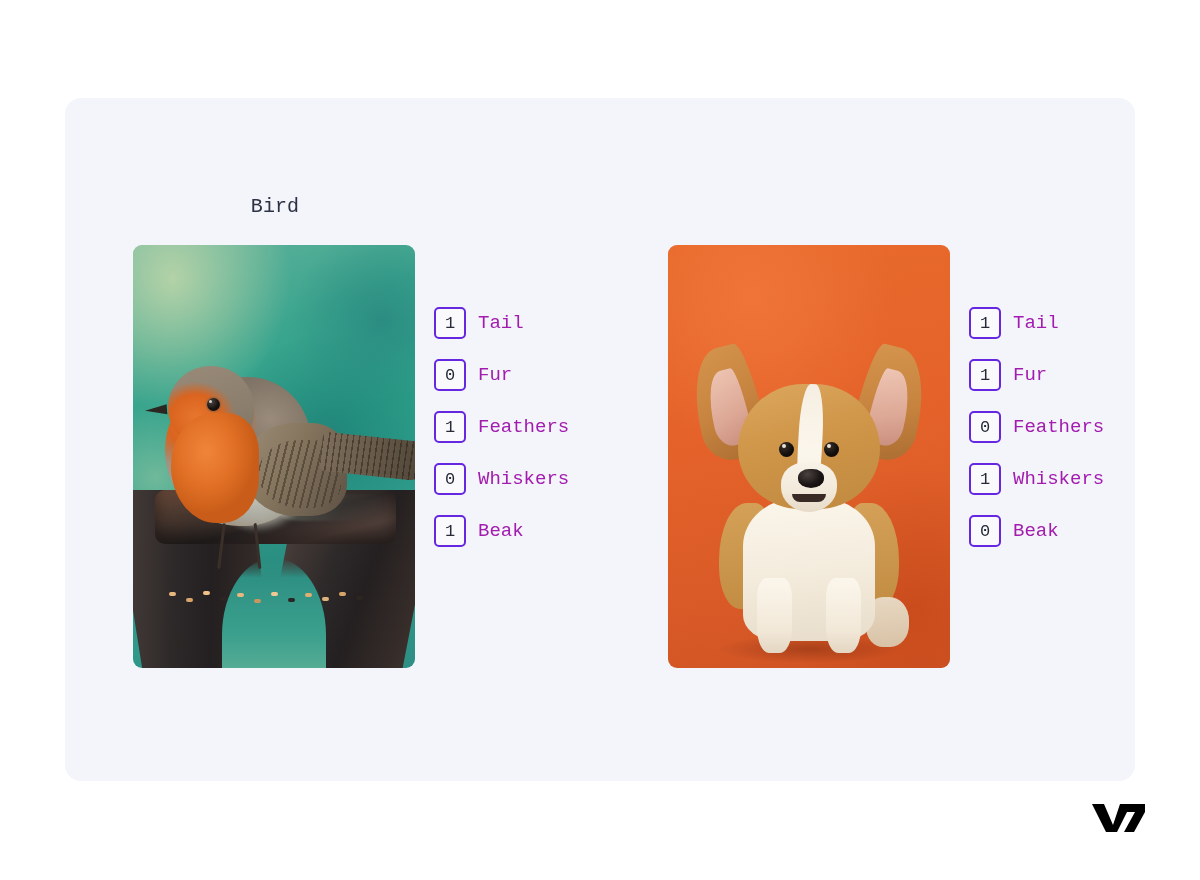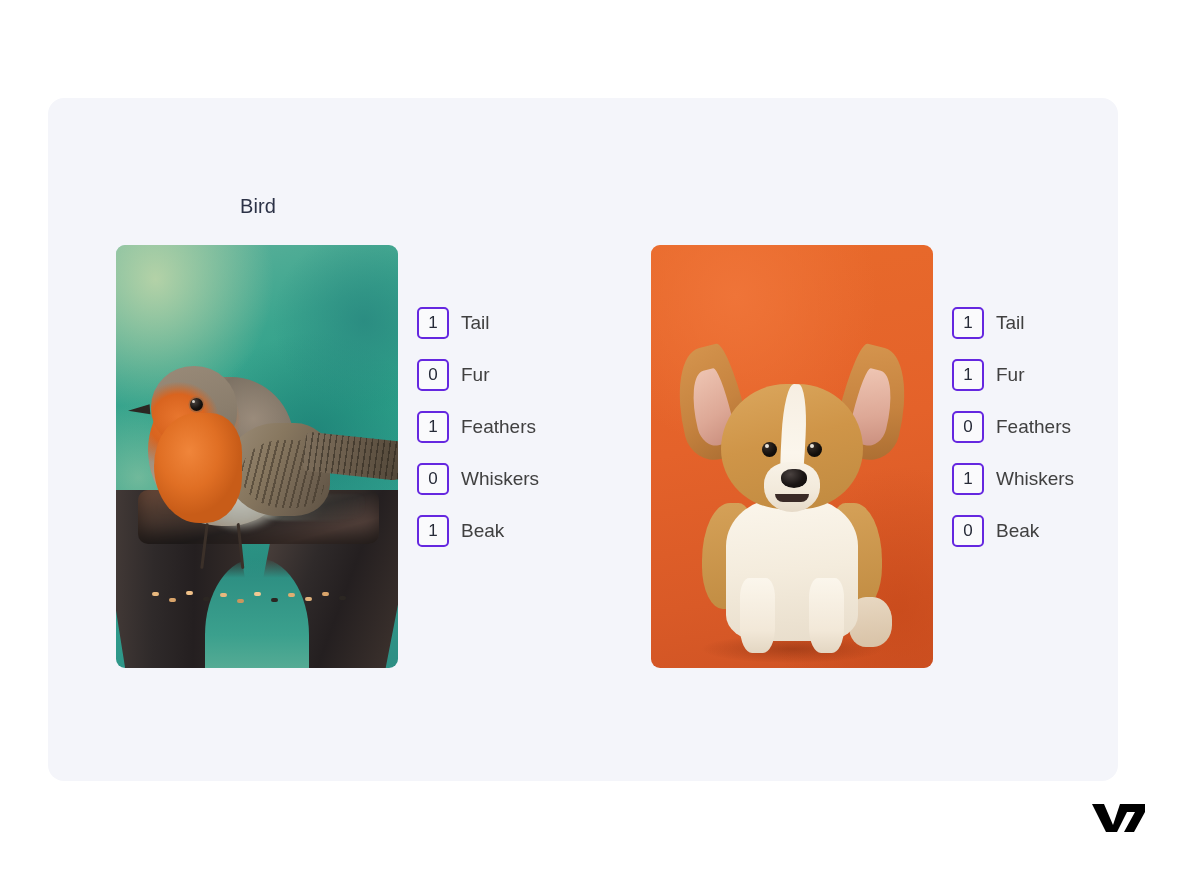--- a/index.html
+++ b/index.html
@@ -8,24 +8,25 @@
     width: 1200px; height: 880px;
     background: #ffffff;
     font-family: "Liberation Sans", sans-serif;
     overflow: hidden;
     position: relative;
   }
 
   
   #panel {
     position: absolute;
-    left: 48px; top: 98px;
+    left: 65px; top: 98px;
     width: 1070px; height: 683px;
     background: #f4f5fa;
     border-radius: 16px;
+    font-family: Liberation Mono, monospace;
   }
 
   
   .column { position: absolute; top: 0; height: 100%; }
   #column-bird { left: 0px;   width: 535px; }
   #column-dog  { left: 535px; width: 535px; }
 
   .column-title {
     position: absolute;
     top: 97px; left: 0; width: 420px;
@@ -63,21 +64,21 @@
     color: #272b38;
     font-size: 17px;
     display: flex;
     align-items: center;
     justify-content: center;
     flex: none;
   }
   .attr-label {
     margin-left: 12px;
     font-size: 19px;
-    color: #404040;
+    color: #a21caf;
     white-space: nowrap;
   }
 
   
   #logo {
     position: absolute;
     right: 53px; bottom: 46px;
     width: 56px; height: 32px;
   }
 

